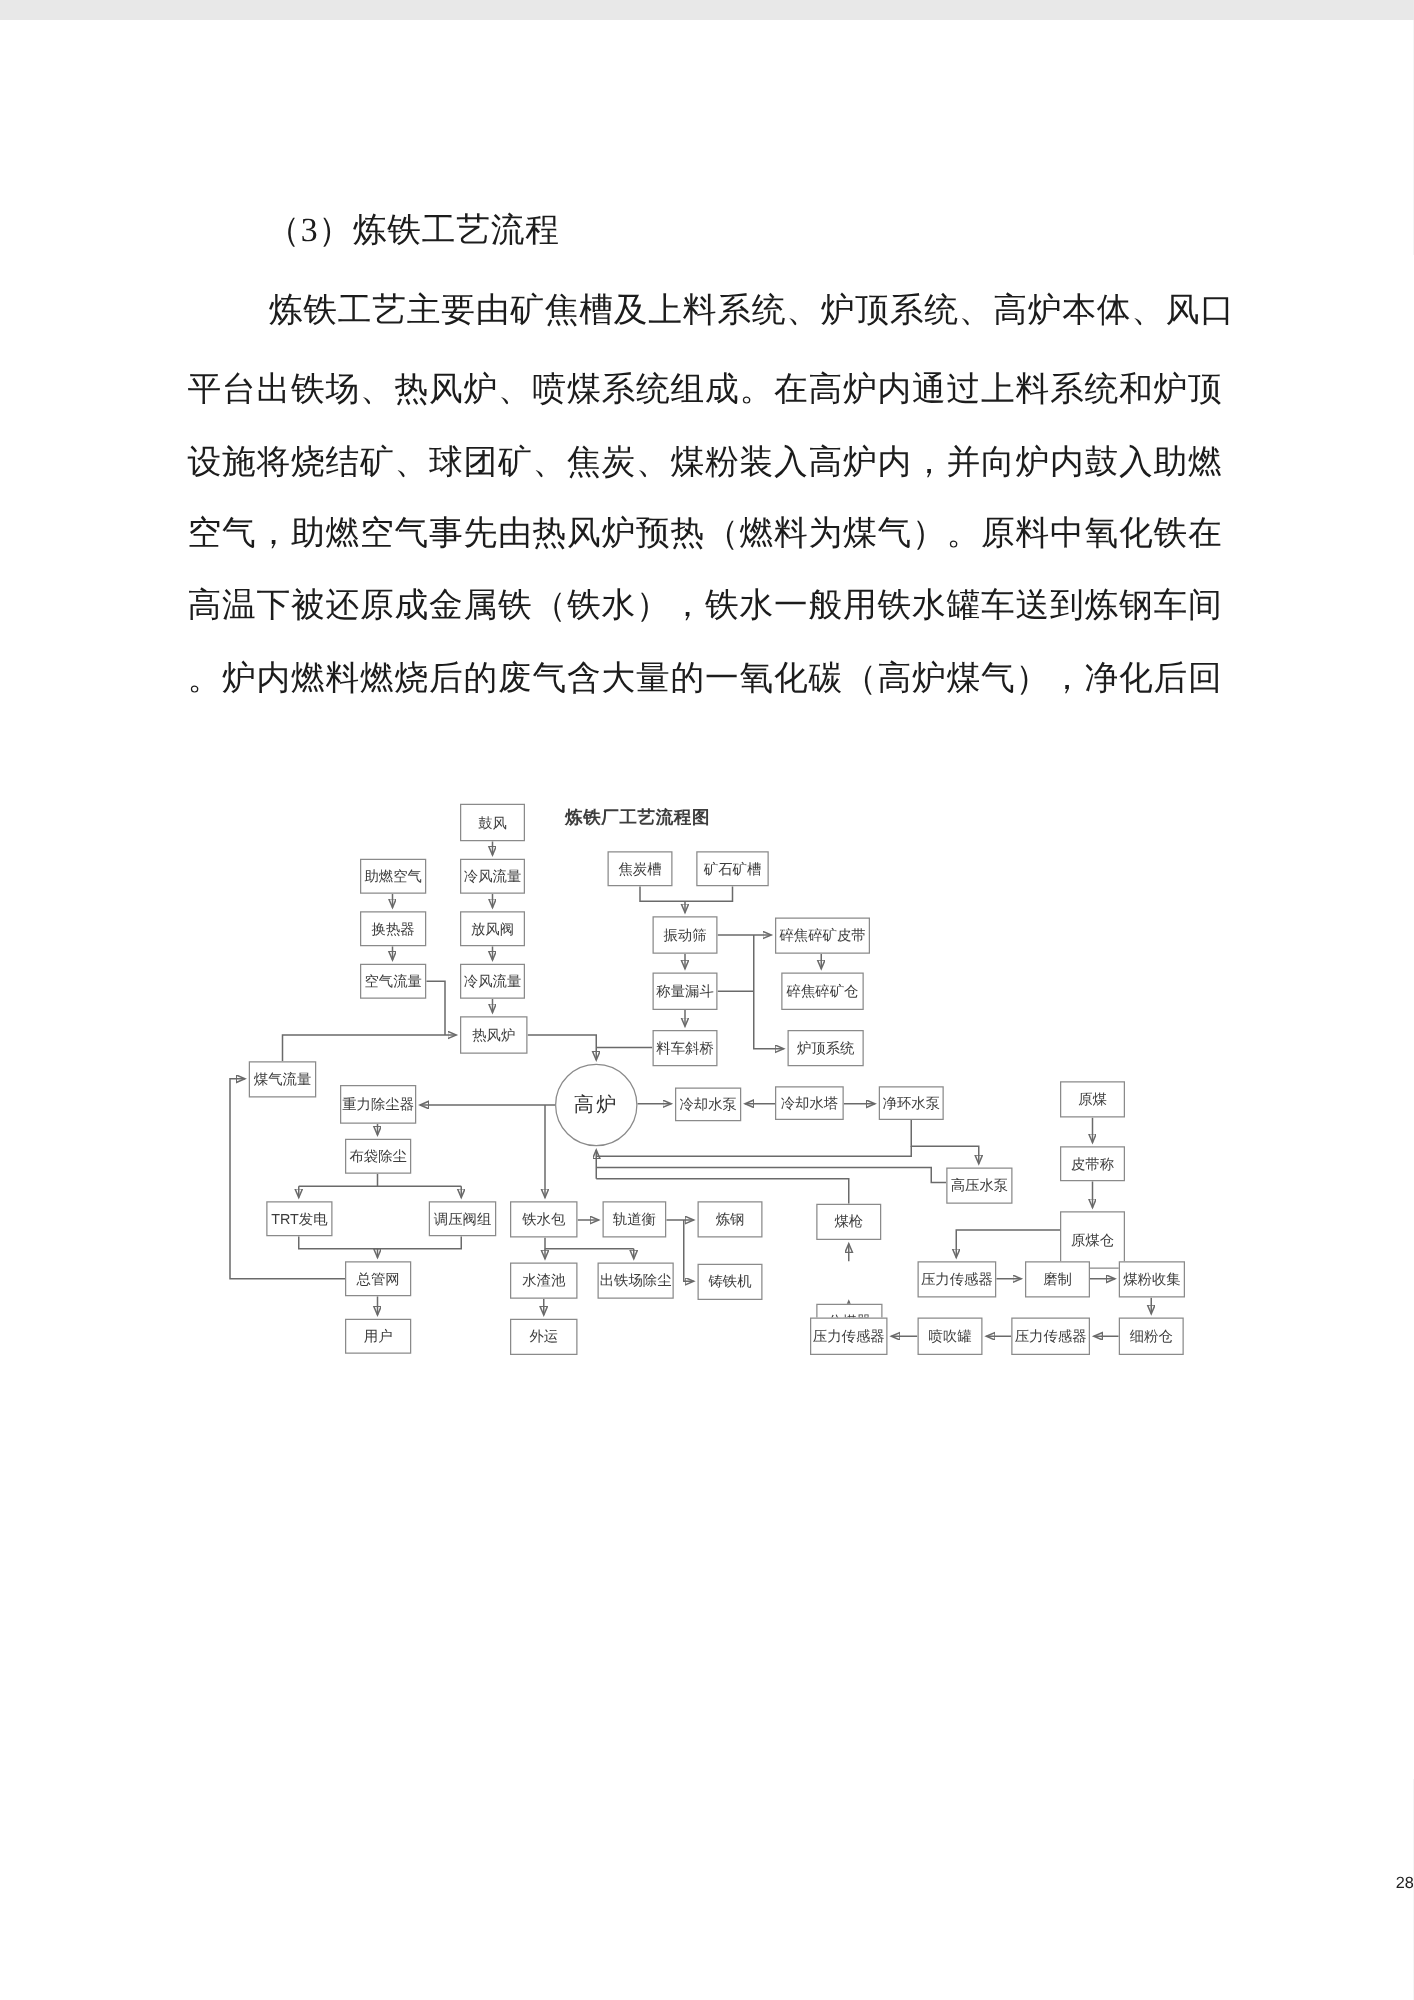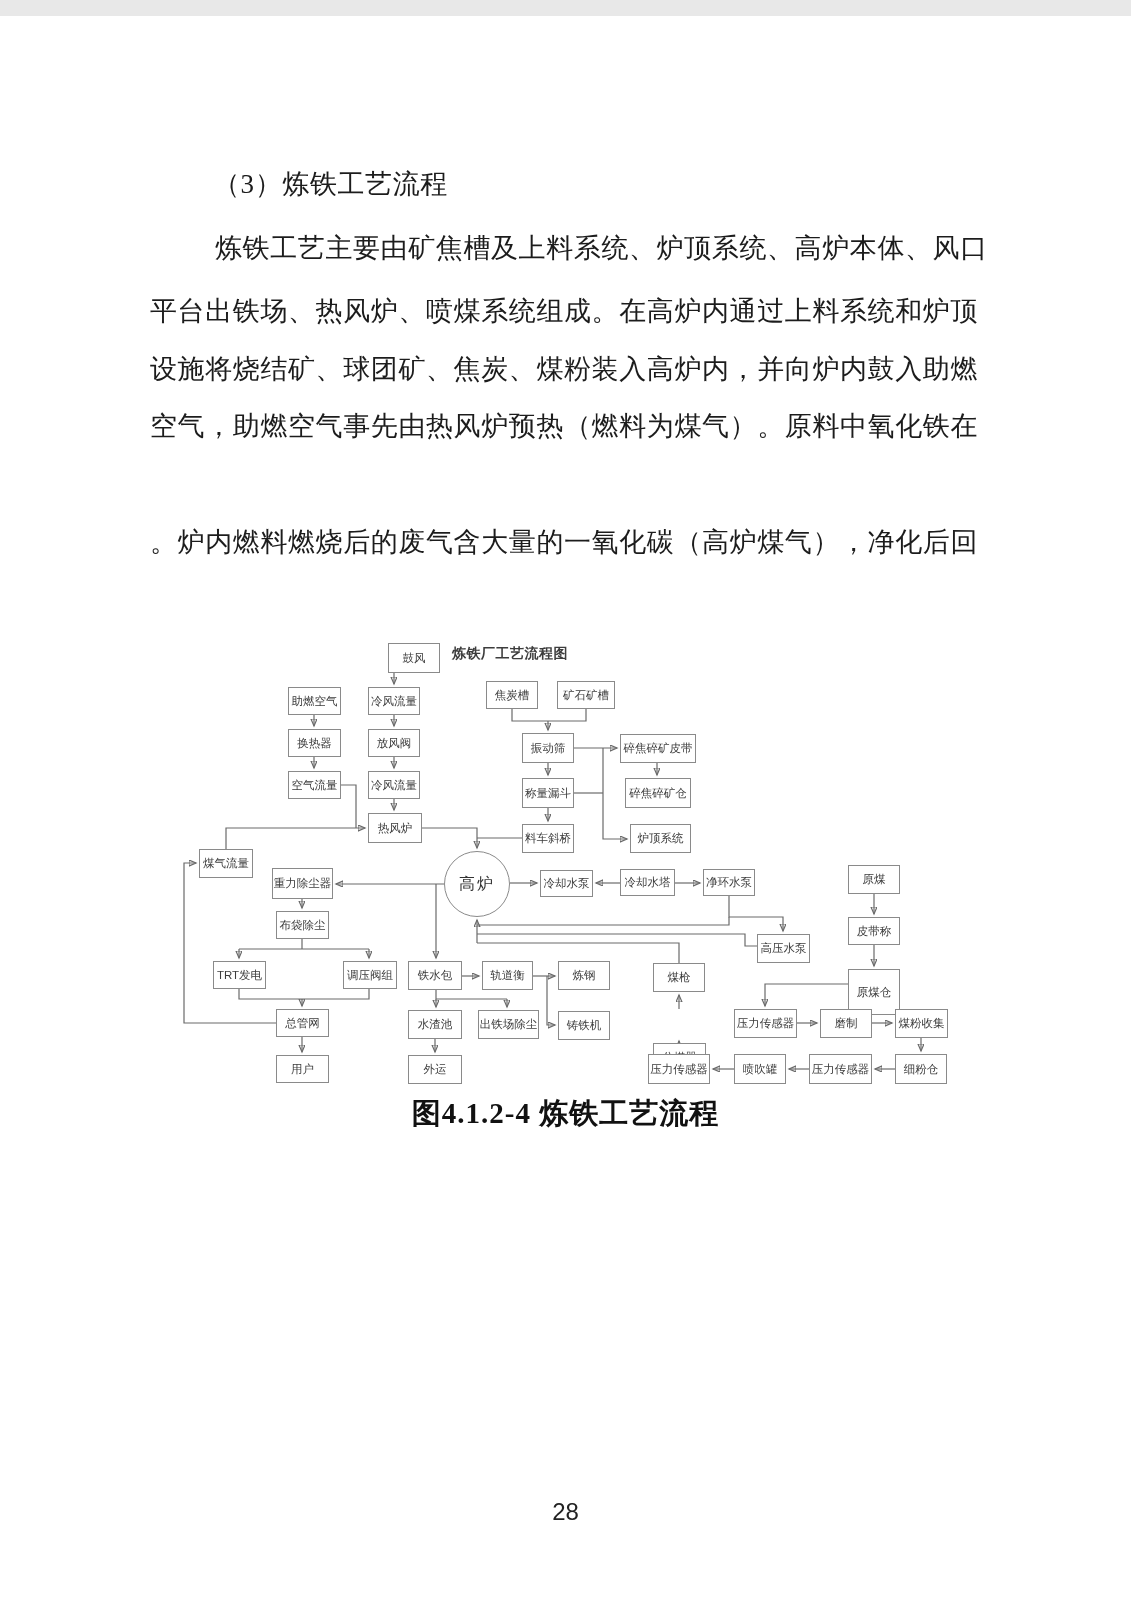--- a/index.html
+++ b/index.html
@@ -56,36 +56,37 @@
     left:0;right:0;top:1078px;
     text-align:center;
     font-size:29px;
     font-weight:bold;
     letter-spacing:1px;
     color:#111;
   }
   .page-number{
     position:absolute;
     left:0;right:0;top:1482px;
-    text-align:center;
-    font-size:24px;
+    text-align:right;
+    font-size:13px;
     color:#222;
     font-family:"Liberation Sans","DejaVu Sans",sans-serif;
   }
 </style>
 </head>
 <body>
 
 <div class="page">
 
   <div class="h-line" style="left:213px;top:150px">（3）炼铁工艺流程</div>
   <div class="h-line" style="left:215px;top:214px">炼铁工艺主要由矿焦槽及上料系统、炉顶系统、高炉本体、风口</div>
   <div class="h-line" style="left:150px;top:277px">平台出铁场、热风炉、喷煤系统组成。在高炉内通过上料系统和炉顶</div>
   <div class="h-line" style="left:150px;top:335px">设施将烧结矿、球团矿、焦炭、煤粉装入高炉内，并向炉内鼓入助燃</div>
   <div class="h-line" style="left:150px;top:392px">空气，助燃空气事先由热风炉预热（燃料为煤气）。原料中氧化铁在</div>
+  <div class="h-line" style="left:150px;top:450px">高温下被还原成金属铁（铁水），铁水一般用铁水罐车送到炼钢车间</div>
   <div class="h-line" style="left:150px;top:508px">。炉内燃料燃烧后的废气含大量的一氧化碳（高炉煤气），净化后回</div>
 
   <div class="fc-title">炼铁厂工艺流程图</div>
 
   <svg class="edges" width="1131" height="1600" viewBox="0 0 1131 1600">
     <defs>
       <marker id="arr" markerWidth="9" markerHeight="8" refX="7" refY="3" orient="auto" markerUnits="userSpaceOnUse">
         <path d="M0,0 L7,3 L0,6 z" fill="#555" stroke="none"></path>
       </marker>
     </defs>
@@ -140,21 +141,21 @@
       <path d="M872 1007 H892" marker-end="url(#arr)"></path>
       <path d="M921 1022 V1035" marker-end="url(#arr)"></path>
       <path d="M895 1053 H875" marker-end="url(#arr)"></path>
       <path d="M809 1053 H789" marker-end="url(#arr)"></path>
       <path d="M734 1053 H713" marker-end="url(#arr)"></path>
       <path d="M679 1038 V1025" marker-end="url(#arr)"></path>
       <path d="M679 993 V979" marker-end="url(#arr)"></path>
     </g>
   </svg>
 
-  <div class="node" style="left:388px;top:627px;width:52px;height:30px">鼓风</div>
+  <div class="node" style="left:368px;top:627px;width:52px;height:30px">鼓风</div>
   <div class="node" style="left:288px;top:671px;width:53px;height:28px">助燃空气</div>
   <div class="node" style="left:368px;top:671px;width:52px;height:28px">冷风流量</div>
   <div class="node" style="left:486px;top:665px;width:52px;height:28px">焦炭槽</div>
   <div class="node" style="left:557px;top:665px;width:58px;height:28px">矿石矿槽</div>
   <div class="node" style="left:288px;top:713px;width:53px;height:28px">换热器</div>
   <div class="node" style="left:368px;top:713px;width:52px;height:28px">放风阀</div>
   <div class="node" style="left:522px;top:717px;width:52px;height:30px">振动筛</div>
   <div class="node" style="left:620px;top:718px;width:76px;height:29px">碎焦碎矿皮带</div>
   <div class="node" style="left:288px;top:755px;width:53px;height:28px">空气流量</div>
   <div class="node" style="left:368px;top:755px;width:52px;height:28px">冷风流量</div>
@@ -188,16 +189,15 @@
   <div class="node" style="left:734px;top:993px;width:63px;height:29px">压力传感器</div>
   <div class="node" style="left:820px;top:993px;width:52px;height:29px">磨制</div>
   <div class="node" style="left:895px;top:993px;width:53px;height:29px">煤粉收集</div>
   <div class="node" style="left:276px;top:1039px;width:53px;height:28px">用户</div>
   <div class="node" style="left:408px;top:1039px;width:54px;height:29px">外运</div>
   <div class="node" style="left:648px;top:1038px;width:62px;height:30px">压力传感器</div>
   <div class="node" style="left:734px;top:1038px;width:52px;height:30px">喷吹罐</div>
   <div class="node" style="left:809px;top:1038px;width:63px;height:30px">压力传感器</div>
   <div class="node" style="left:895px;top:1038px;width:52px;height:30px">细粉仓</div>
 
-  <div class="caption">图4.1.2-4 炼铁工艺流程</div>
   <div class="page-number">28</div>
 
 </div>
 
 </body></html>

